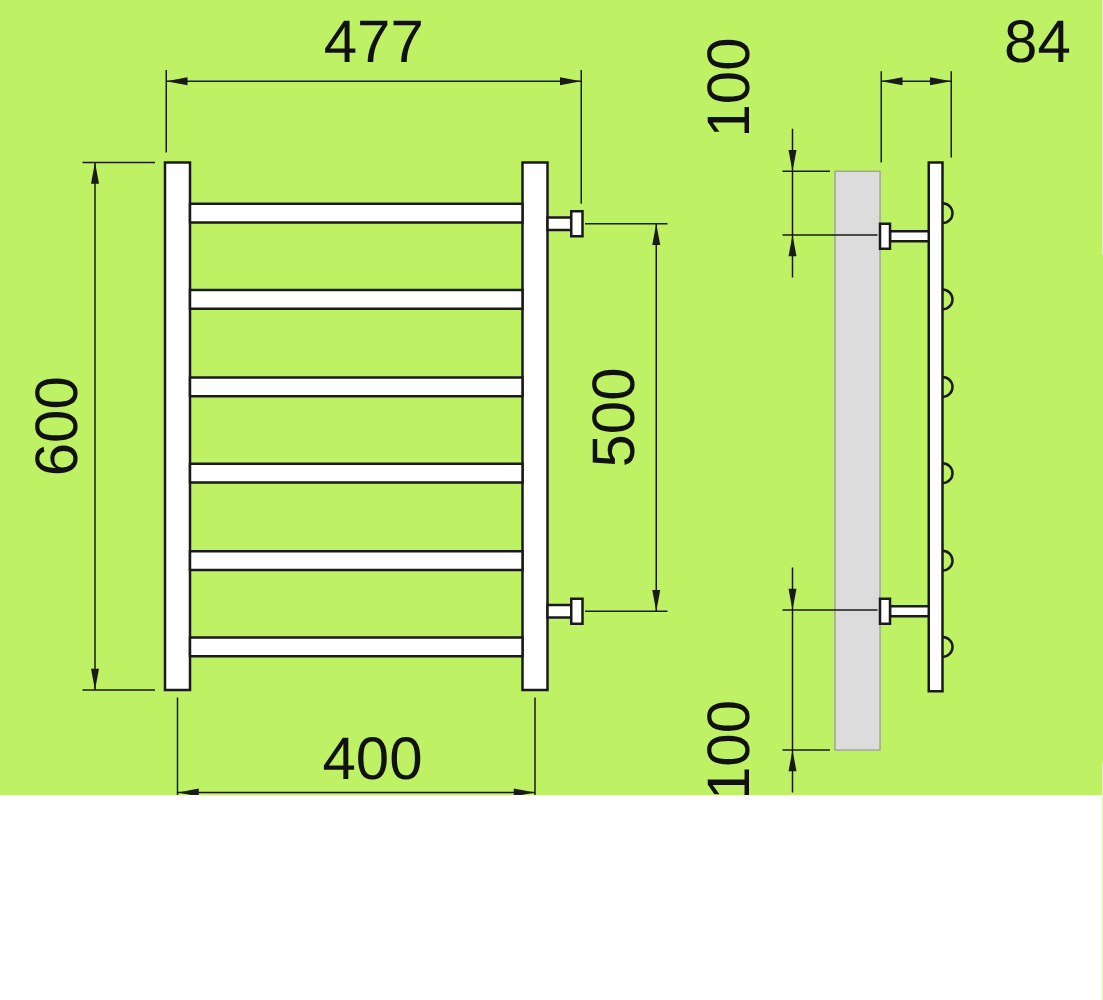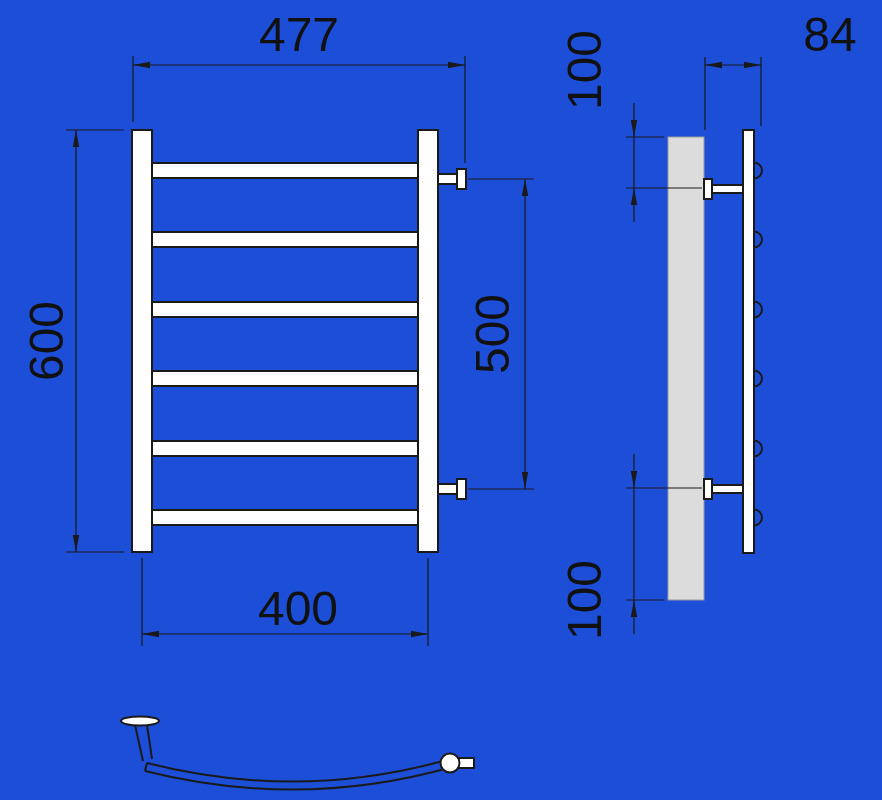--- a/index.html
+++ b/index.html
@@ -1,16 +1,16 @@
 <!DOCTYPE html>
 <html><head>
 <meta charset="utf-8">
 <style>
   html,body{margin:0;padding:0;background:#fff;}
-  .canvas{width:882px;height:800px;background:#1d4ed8;position:relative;overflow:hidden;}
+  .canvas{width:882px;height:636px;background:#bef264;position:relative;overflow:hidden;}
   svg{display:block;}
   .obj{fill:none;stroke:#1a1a1a;stroke-width:2;}
   .objf{fill:#ffffff;stroke:#1a1a1a;stroke-width:2;}
   .panel{stroke:#9a9a9a;stroke-width:1;}
   .dim{stroke:#1a1a1a;stroke-width:1.2;fill:none;}
   .dimtext{font-family:"Liberation Sans", sans-serif;font-size:48px;fill:#111;}
 </style>
 </head>
 <body>
 

